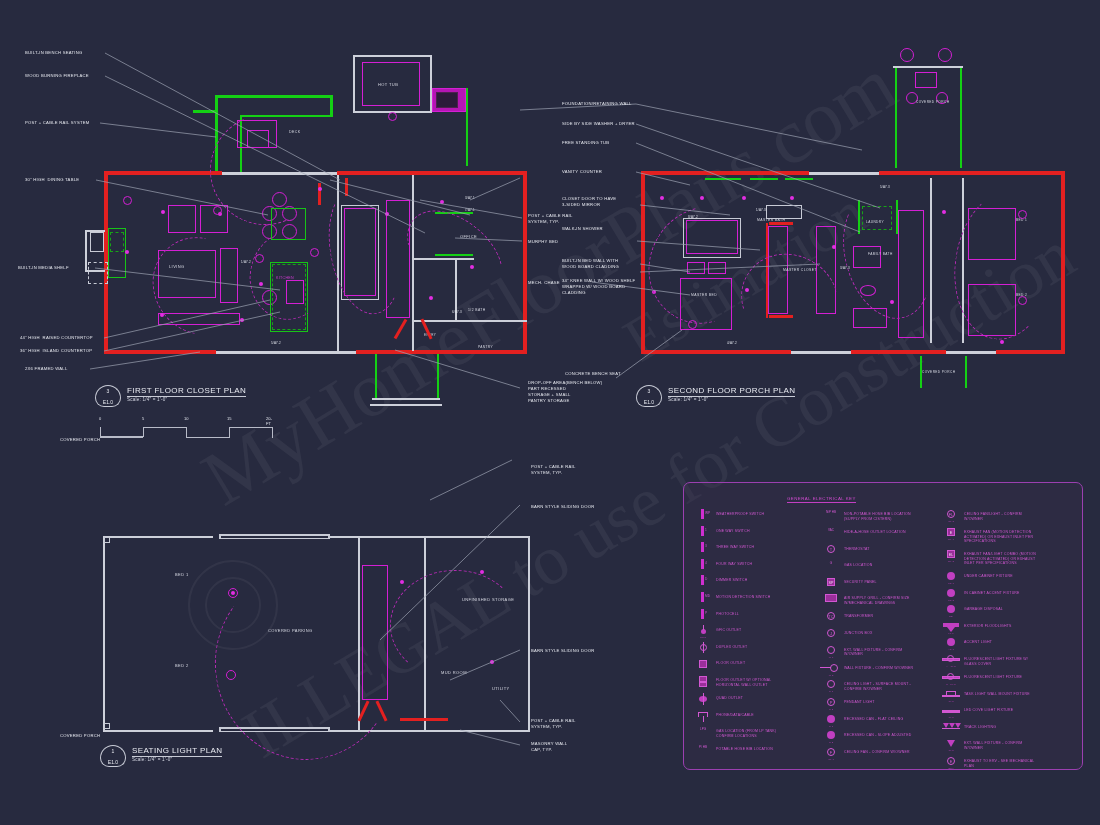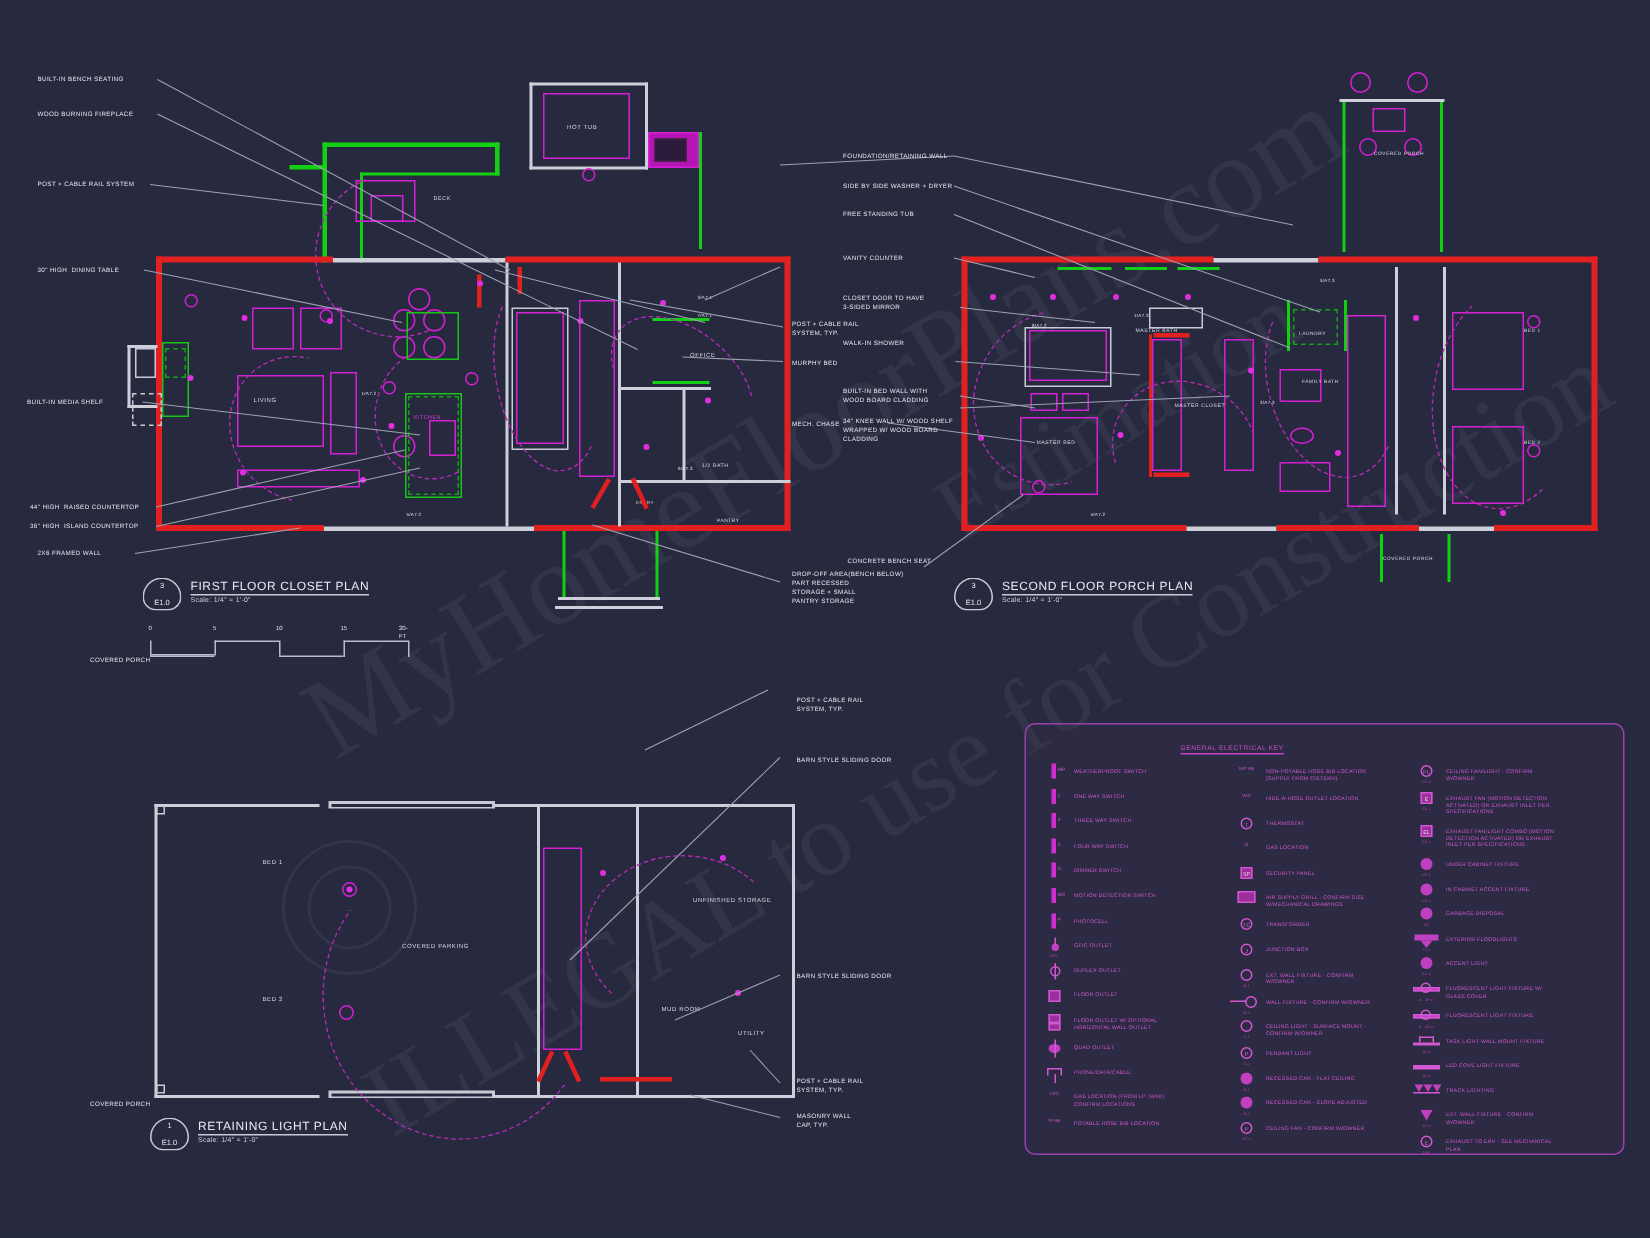--- a/index.html
+++ b/index.html
@@ -475,21 +475,21 @@
     <div class="arcw" style="left:215px; top:570px; width:180px; height:190px; transform:rotate(-8deg);"></div>
     <div class="arcw" style="left:400px; top:560px; width:110px; height:130px; transform:rotate(90deg);"></div>
 
     <div class="anno r" style="left:60px; top:733px; width:40px; line-height:5px;">COVERED PORCH</div>
 
     <div class="tb" style="left:100px; top:745px;">
       <div class="bub"></div>
       <div class="bub2"></div>
       <div class="num">1</div>
       <div class="sht">E1.0</div>
-      <div class="ttl">RETAINING LIGHT PLAN</div>
+      <div class="ttl">SEATING LIGHT PLAN</div>
       <div class="scl">Scale: 1/4" = 1'-0"</div>
     </div>
   </div>
 
   <svg width="1100" height="825" style="position:absolute;left:0;top:0;pointer-events:none;">
     <g stroke="#9ea3b3" stroke-width="0.7" fill="none">
       <path d="M105,53 L340,180"></path>
       <path d="M105,76 L425,233"></path>
       <path d="M100,123 L216,137"></path>
       <path d="M96,180 L268,215"></path>

